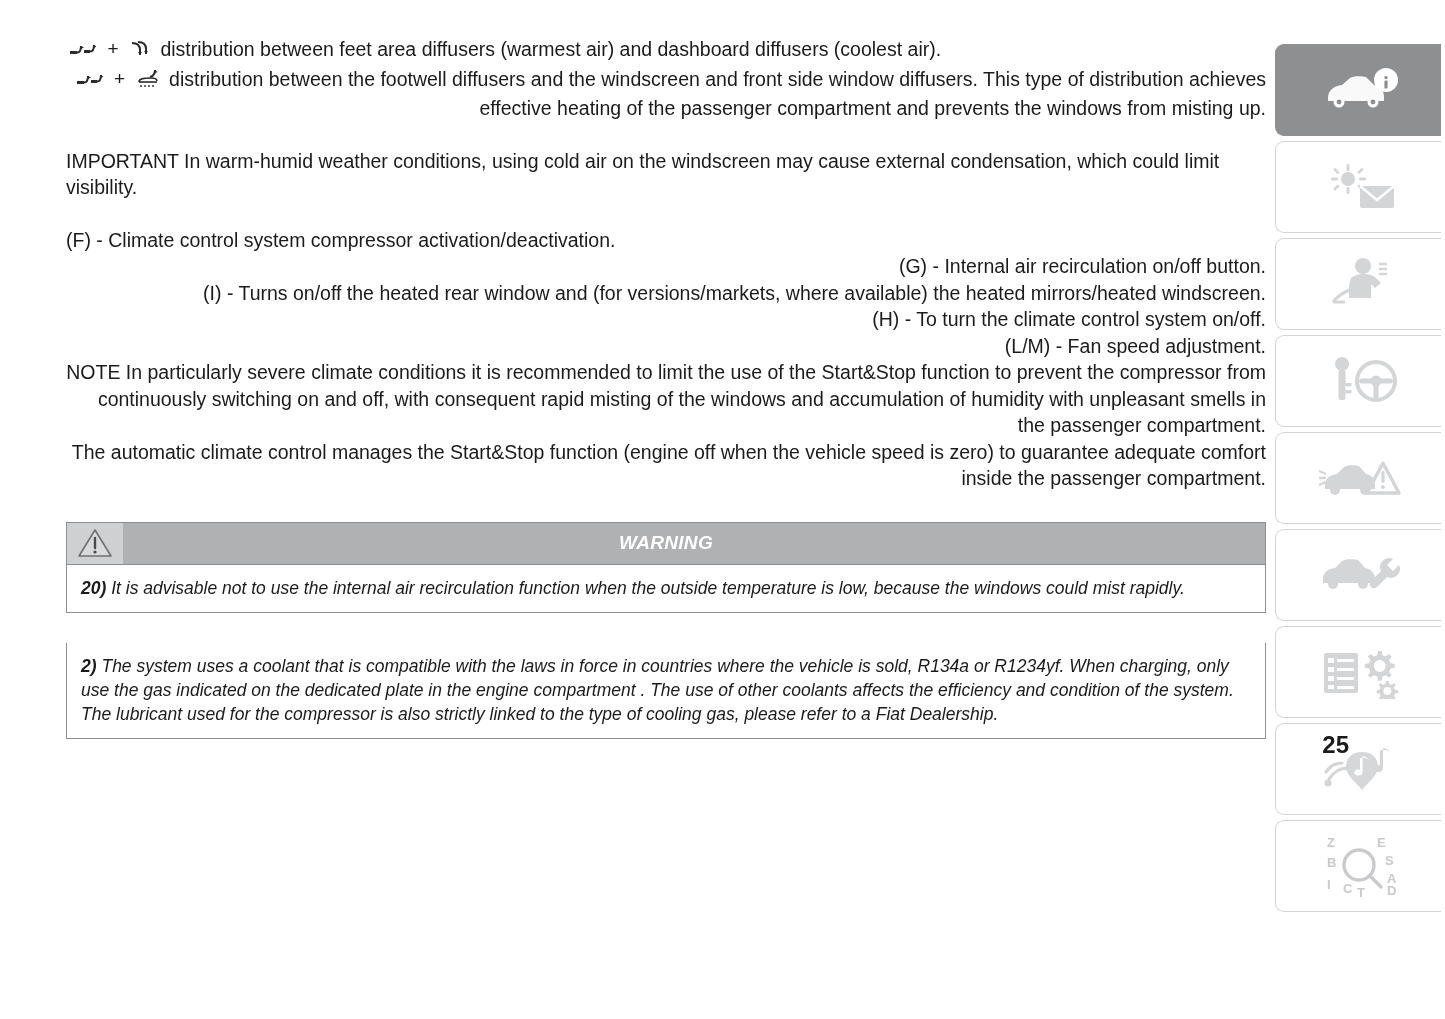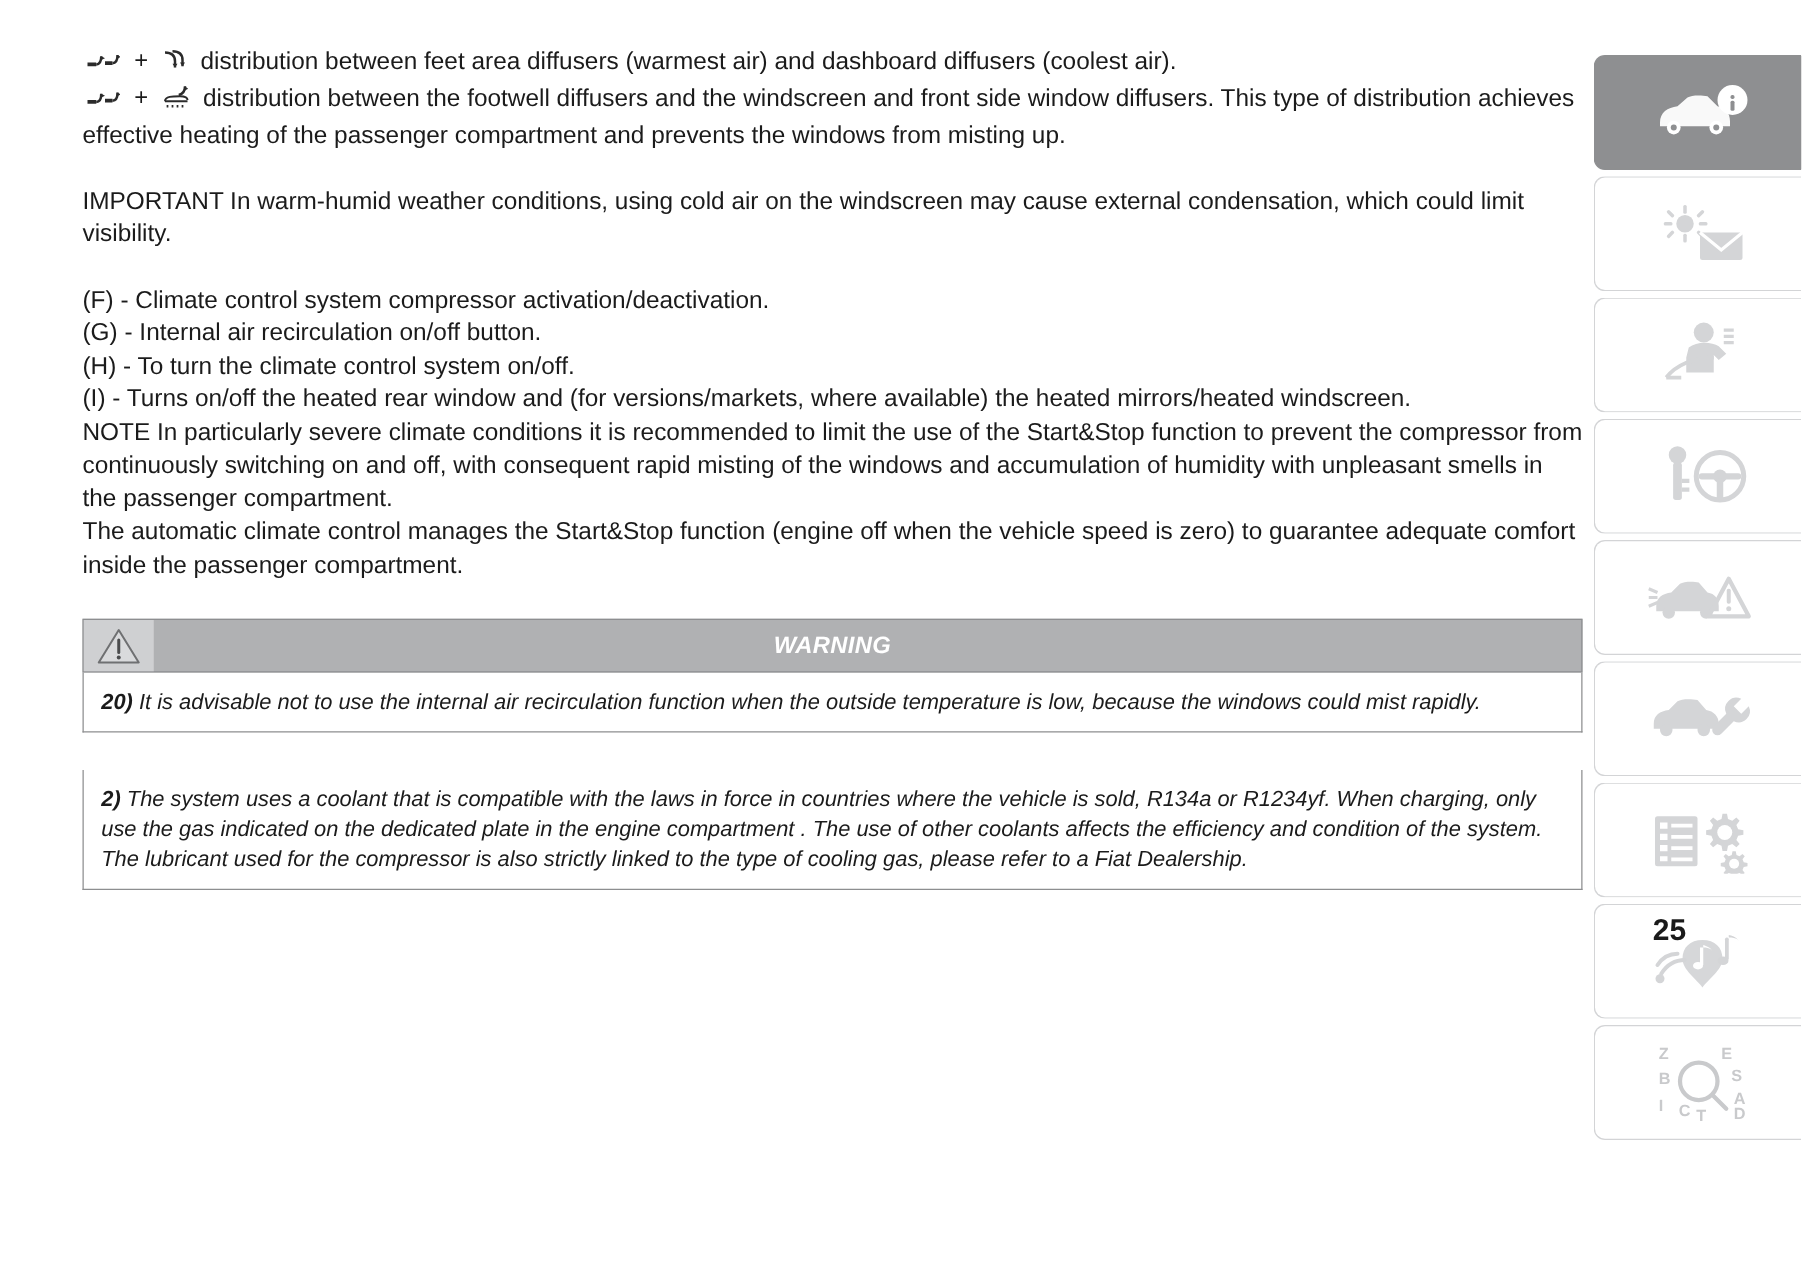--- a/index.html
+++ b/index.html
@@ -30,21 +30,21 @@
     top: 36px;
     width: 1200px;
   }
 
   .para {
     font-size: 19.5px;
     line-height: 26.5px;
     color: #1b1b1b;
     margin: 0 0 0 0;
   }
-  .para + .para { margin-top: 0; }
+  .para + .para { margin-top: 0; text-align: right; }
 
   .spacer-lg { height: 26px; }
 
   .inline-icon {
     display: inline-block;
     vertical-align: -3px;
     margin-right: 2px;
   }
   .plus {
     display: inline-block;
@@ -198,22 +198,23 @@
 
     <div class="spacer-lg"></div>
 
     <p class="para">IMPORTANT In warm-humid weather conditions, using cold air on the windscreen may cause external condensation, which could limit visibility.</p>
 
     <div class="spacer-lg"></div>
 
     <div class="list-block">
       <p class="para">(F) - Climate control system compressor activation/deactivation.</p>
       <p class="para">(G) - Internal air recirculation on/off button.</p>
+      <p class="para">(I) - Turns on/off the heated rear window and (for versions/markets, where available) the heated mirrors/heated windscreen.</p>
       <p class="para">(H) - To turn the climate control system on/off.</p>
-      <p class="para">(I) - Turns on/off the heated rear window and (for versions/markets, where available) the heated mirrors/heated windscreen.</p>
+      <p class="para">(L/M) - Fan speed adjustment.</p>
       <p class="para">NOTE In particularly severe climate conditions it is recommended to limit the use of the Start&amp;Stop function to prevent the compressor from continuously switching on and off, with consequent rapid misting of the windows and accumulation of humidity with unpleasant smells in the passenger compartment.</p>
       <p class="para">The automatic climate control manages the Start&amp;Stop function (engine off when the vehicle speed is zero) to guarantee adequate comfort inside the passenger compartment.</p>
     </div>
 
     <div class="callout-wrap">
       <div class="callout-header">
         <div class="callout-badge">
           <svg width="36" height="32" viewBox="0 0 36 32">
             <path d="M18 3 L34 29 L2 29 Z" fill="#d9dadc" stroke="#6f7072" stroke-width="1.6" stroke-linejoin="round"></path>
             <path d="M18 11 L18 21" stroke="#4a4b4d" stroke-width="2.4" stroke-linecap="round"></path>

